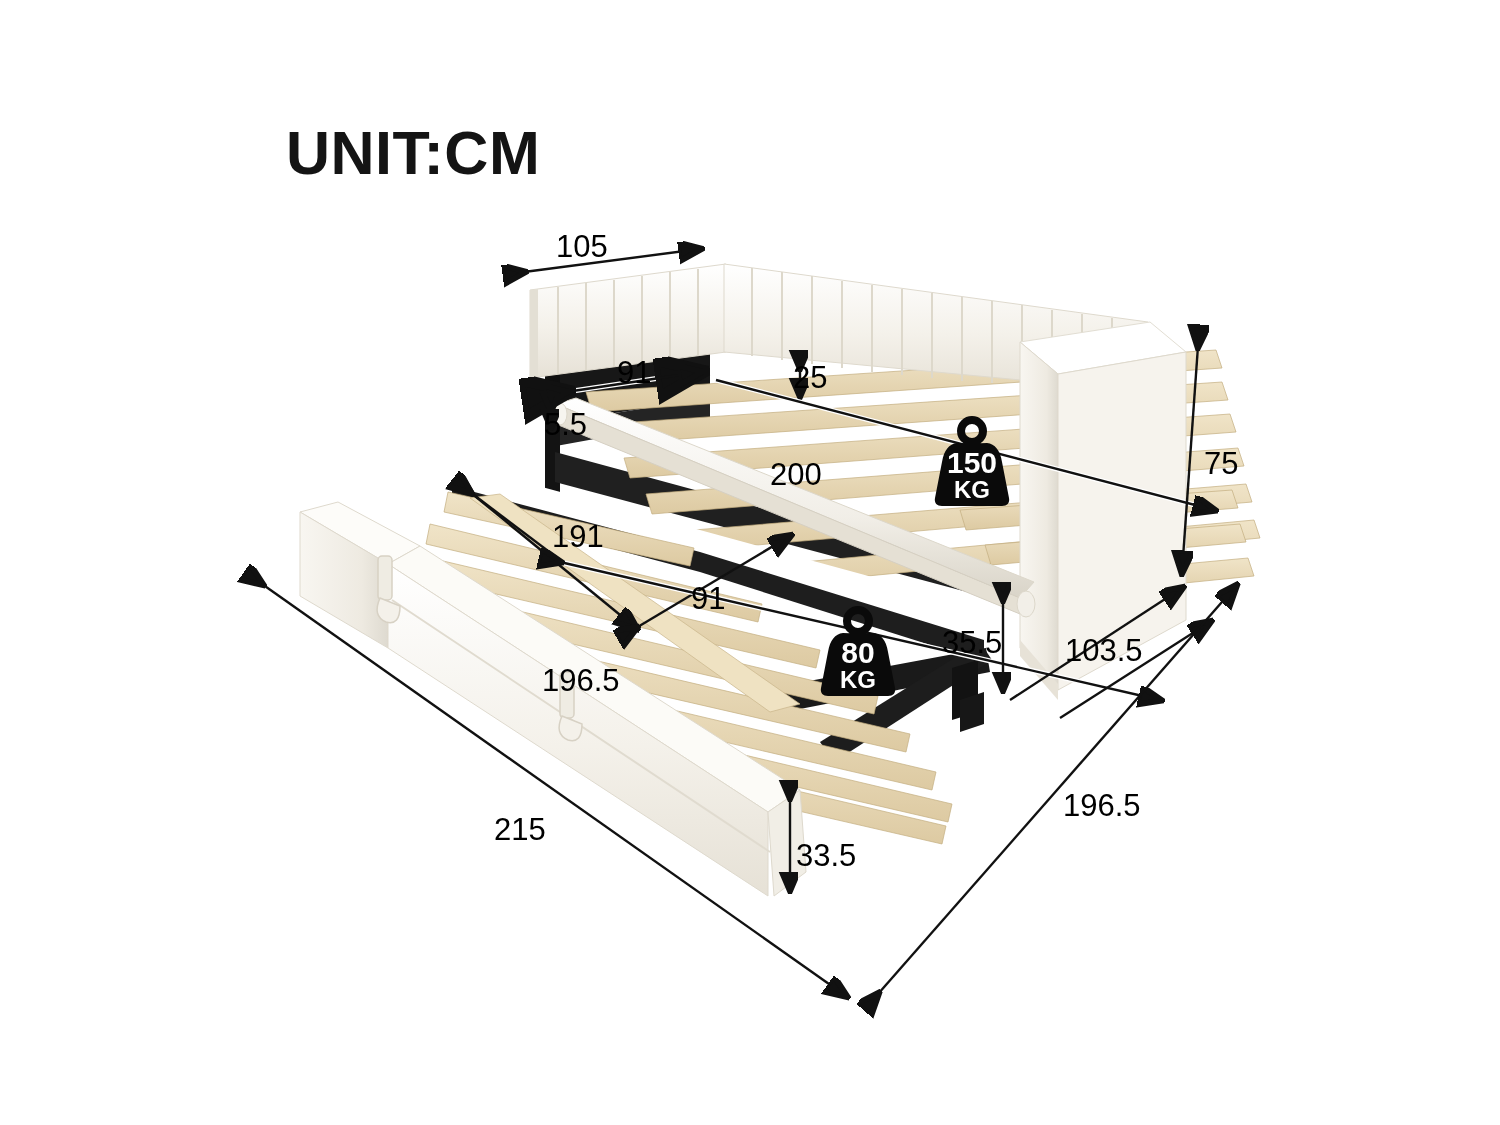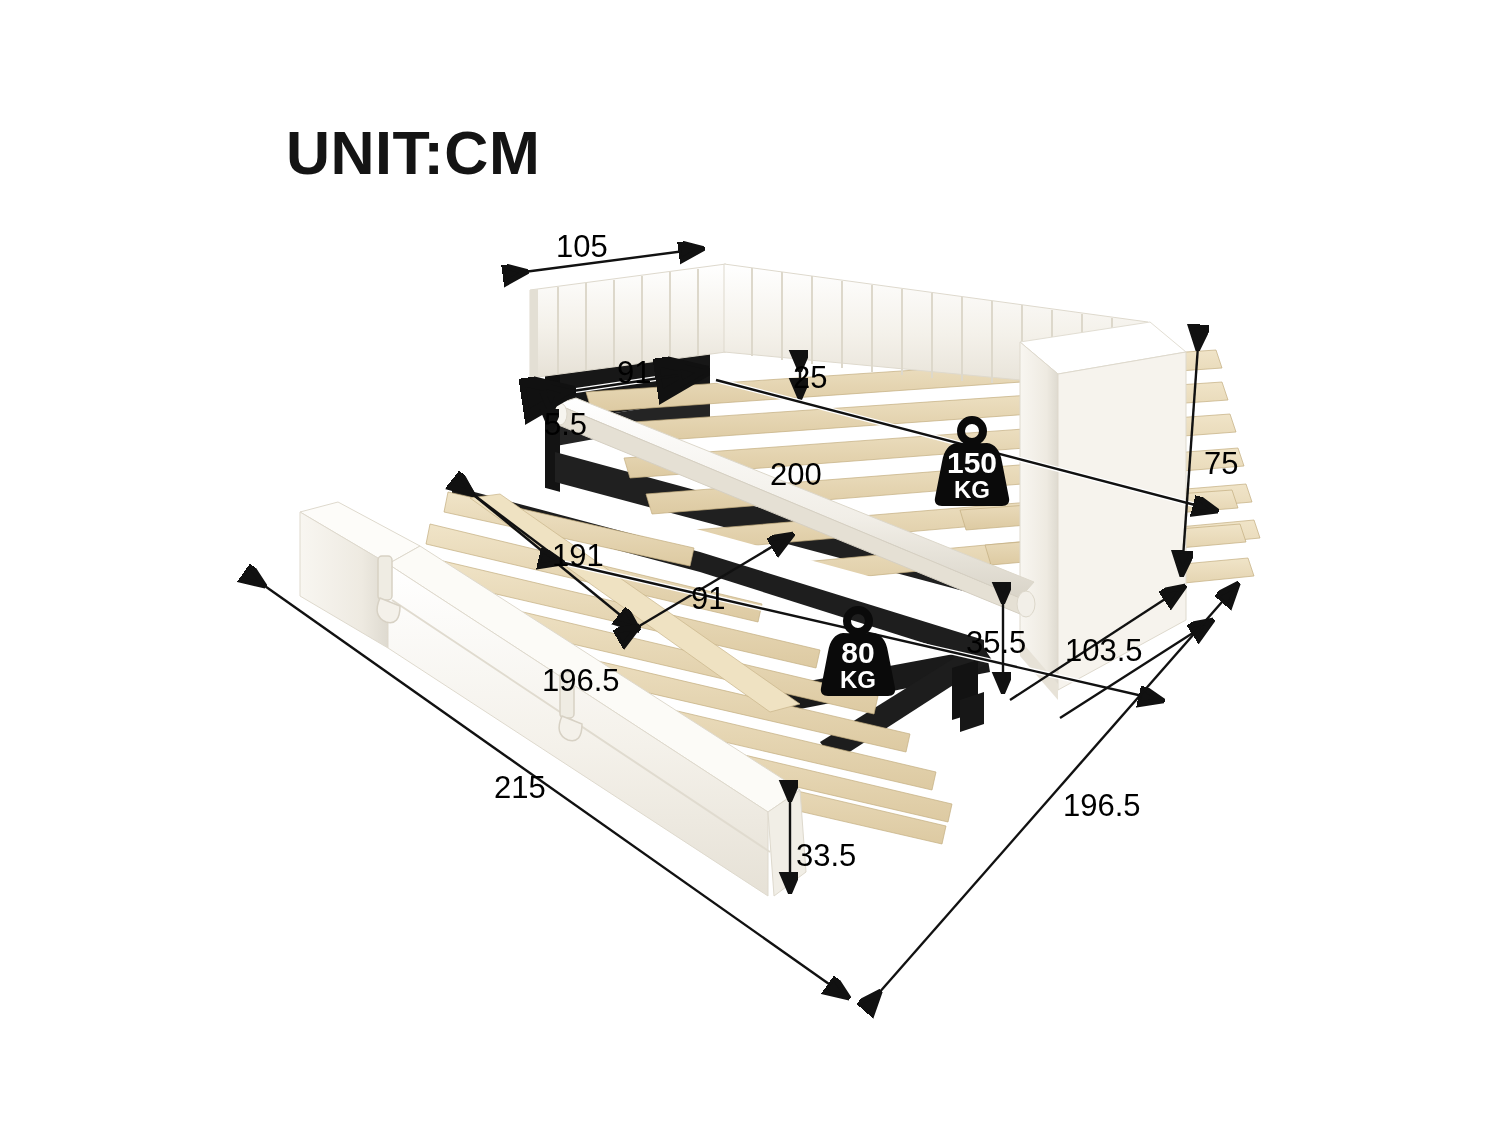--- a/index.html
+++ b/index.html
@@ -241,27 +241,27 @@
     </g>
   </svg>
 
   <div class="unit-title">UNIT:CM</div>
 
   <div class="dim-label" style="left:556px;top:229px;">105</div>
   <div class="dim-label" style="left:617px;top:355px;">91</div>
   <div class="dim-label" style="left:768px;top:360px;margin-left:25px;">25</div>
   <div class="dim-label" style="left:500px;top:407px;margin-left:44px;">5.5</div>
   <div class="dim-label" style="left:770px;top:457px;">200</div>
-  <div class="dim-label" style="left:552px;top:538px;">191</div>
+  <div class="dim-label" style="left:552px;top:519px;">191</div>
   <div class="dim-label" style="left:691px;top:581px;">91</div>
   <div class="dim-label" style="left:542px;top:663px;">196.5</div>
-  <div class="dim-label" style="left:942px;top:625px;margin-left:24px;">35.5</div>
+  <div class="dim-label" style="left:942px;top:625px;">35.5</div>
   <div class="dim-label" style="left:1204px;top:446px;">75</div>
   <div class="dim-label" style="left:1065px;top:605px;margin-top:28px;">103.5</div>
-  <div class="dim-label" style="left:494px;top:770px;">215</div>
+  <div class="dim-label" style="left:494px;top:812px;">215</div>
   <div class="dim-label" style="left:796px;top:838px;">33.5</div>
   <div class="dim-label" style="left:1063px;top:788px;">196.5</div>
 
   <div class="wbadge" style="left:922px;top:410px;">
     <svg width="100" height="100" viewBox="0 0 100 100">
       <g>
         <path d="M50 6 a15 15 0 0 0 -15 15 a15 15 0 0 0 6.5 12.3 L35 33 L35 33
                  C27 34 22 40 20 52 L13 88 C12 93 15 96 20 96 L80 96
                  C85 96 88 93 87 88 L80 52 C78 40 73 34 65 33
                  L58.5 33.3 A15 15 0 0 0 65 21 A15 15 0 0 0 50 6 Z

